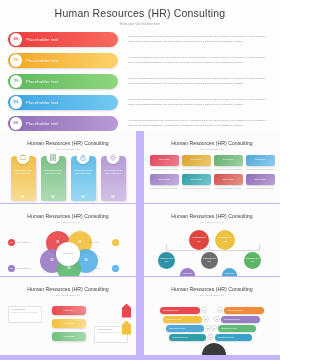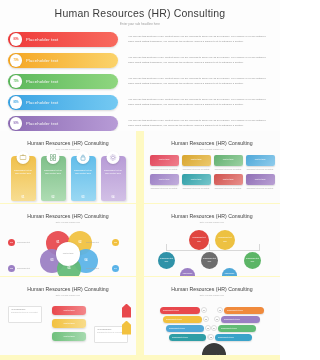--- a/index.html
+++ b/index.html
@@ -2,21 +2,21 @@
 <html><head>
 <meta charset="utf-8">
 <style>
   * { box-sizing: border-box; margin: 0; padding: 0; }
   html, body {
     width: 280px; height: 360px;
     background: #ffffff;
     font-family: "Liberation Sans", sans-serif;
     overflow: hidden;
   }
-  .page { position: relative; width: 280px; height: 360px; background:#fef9c3; }
+  .page { position: relative; width: 280px; height: 360px; background:#c4b5fd; }
 
   
   .hero { position: relative; width: 280px; height: 131px; background: #fdfdfd; }
   .hero-title {
     text-align: center; font-size: 10.5px; color: #3b3b3b;
     letter-spacing: .2px; padding-top: 7px; font-weight: 400;
   }
   .hero-sub {
     text-align: center; font-size: 2.9px; color: #9a9a9a;
     margin-top: 3px; letter-spacing: .1px;

